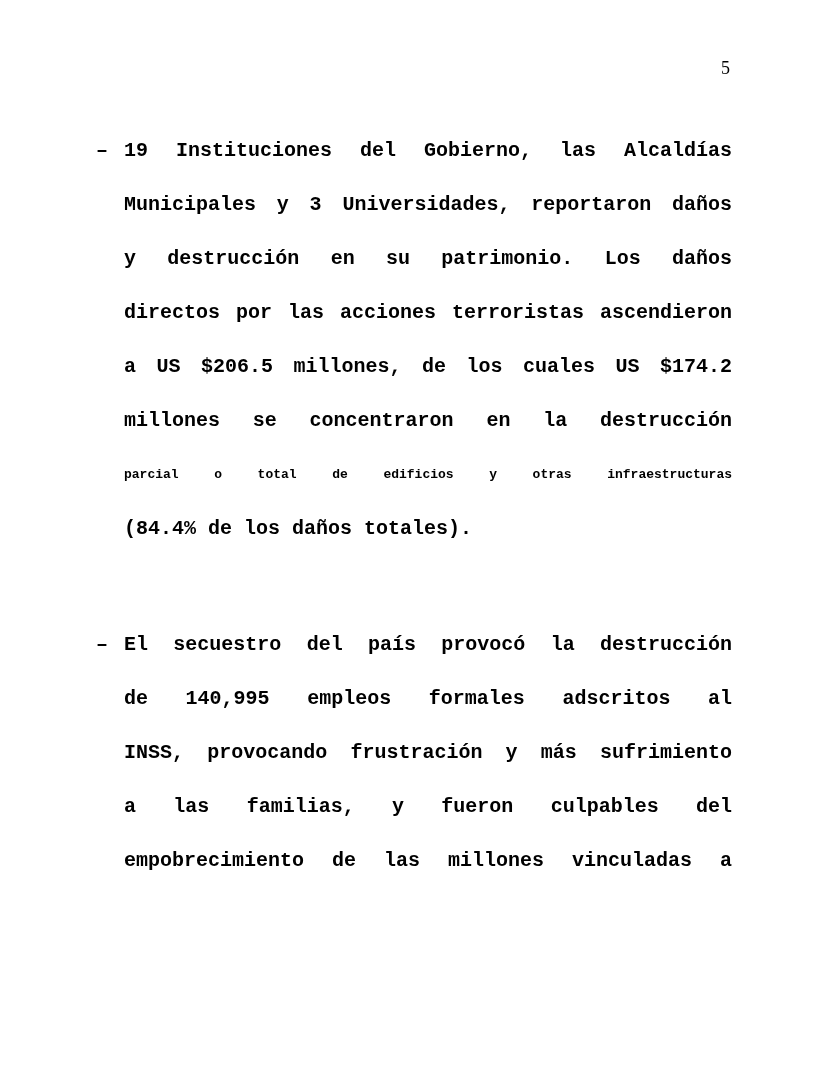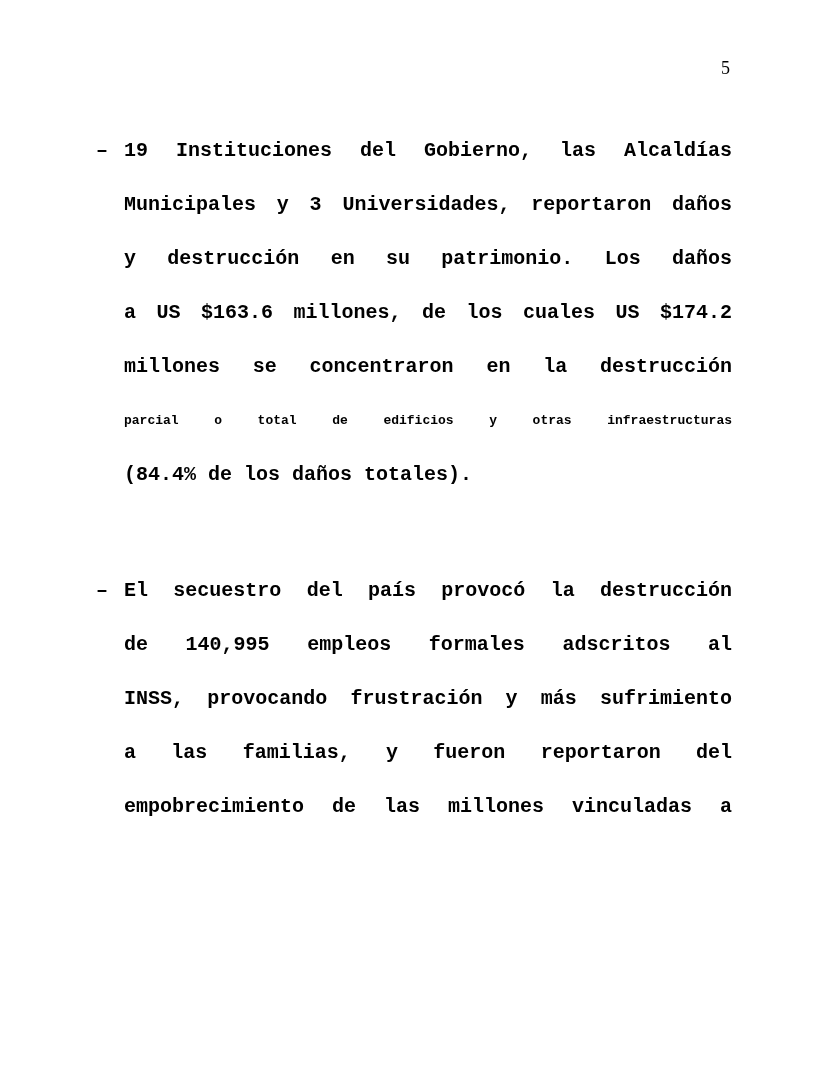--- a/index.html
+++ b/index.html
@@ -65,29 +65,30 @@
 
   <div class="page-number">5</div>
 
   <div class="content">
 
     <div class="bullet">
       <span class="marker">–</span>
       <div class="line">19 Instituciones del Gobierno, las Alcaldías</div>
       <div class="line">Municipales y 3 Universidades, reportaron daños</div>
       <div class="line">y destrucción en su patrimonio. Los daños</div>
-      <div class="line">a US $163.6 millones, de los cuales US $174.2</div>
+      <div class="line">directos por las acciones terroristas ascendieron</div>
+      <div class="line">a US $206.5 millones, de los cuales US $174.2</div>
       <div class="line">millones se concentraron en la destrucción</div>
       <div class="line tight">parcial o total de edificios y otras infraestructuras</div>
       <div class="line last">(84.4% de los daños totales).</div>
     </div>
 
     <div class="bullet">
       <span class="marker">–</span>
       <div class="line">El secuestro del país provocó la destrucción</div>
       <div class="line">de 140,995 empleos formales adscritos al</div>
       <div class="line">INSS, provocando frustración y más sufrimiento</div>
-      <div class="line">a las familias, y fueron reportaron del</div>
+      <div class="line">a las familias, y fueron culpables del</div>
       <div class="line">empobrecimiento de las millones vinculadas a</div>
     </div>
 
   </div>
 </div>
 
 </body></html>

